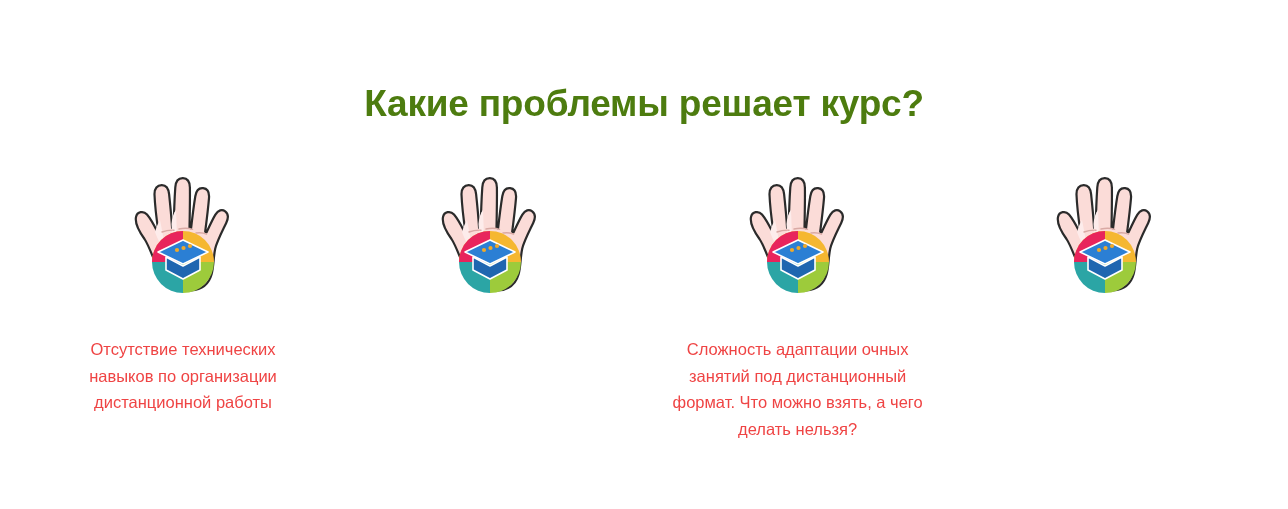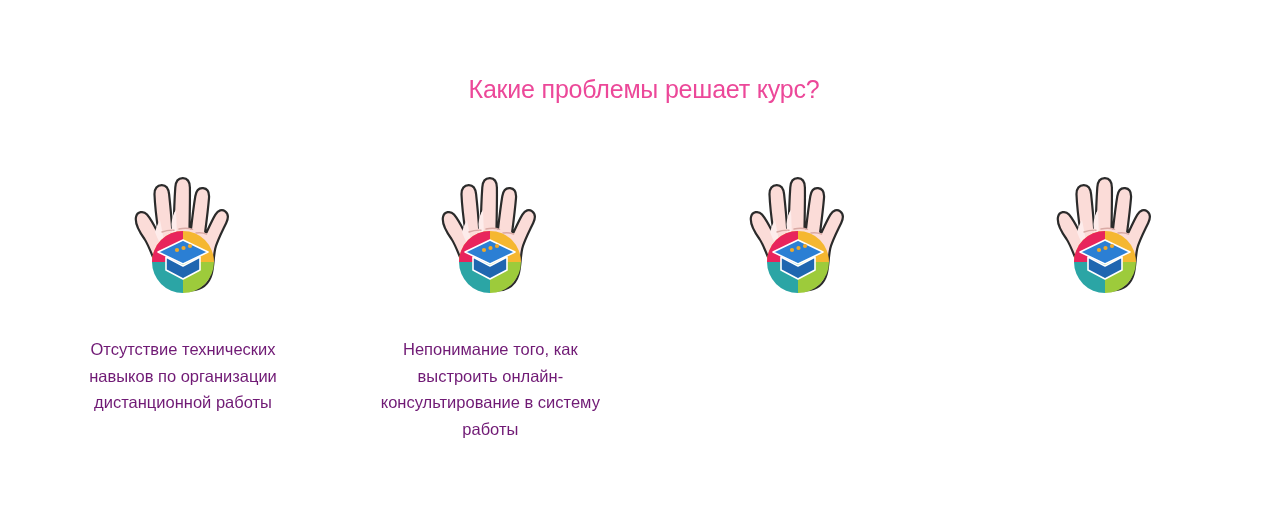--- a/index.html
+++ b/index.html
@@ -23,25 +23,25 @@
     background: #ffffff;
   }
 
   
   .section-title {
     position: absolute;
     top: 57px;
     left: 0;
     width: 1288px;
     text-align: center;
-    font-size: 25px;
-    font-weight: 400;
+    font-size: 37px;
+    font-weight: 700;
     line-height: 1.2;
     letter-spacing: -0.2px;
-    color: #ec4899;
+    color: #4d7c0f;
     white-space: nowrap;
   }
 
   
   .cards {
     position: absolute;
     top: 160px;
     left: 38px;
     width: 1212px;
     display: flex;
@@ -61,21 +61,21 @@
     height: 160px;
     display: block;
   }
 
   .card-caption {
     margin-top: 16px;
     width: 268px;
     text-align: center;
     font-size: 16.5px;
     line-height: 1.62;
-    color: #701a75;
+    color: #ef4444;
     font-weight: 400;
   }
 
   
   .card:nth-child(1) .card-caption { width: 235px; }
   .card:nth-child(2) .card-caption { width: 248px; }
   .card:nth-child(3) .card-caption { width: 262px; }
   .card:nth-child(4) .card-caption { width: 252px; }
 </style>
 </head>
@@ -169,21 +169,20 @@
             <path fill="#2b7fd4" stroke="#ffffff" stroke-width="1.6" stroke-linejoin="round" d="M59,80 L84,92 L59,104 L34,92 Z"></path>
             <path fill="#1f66b0" stroke="#ffffff" stroke-width="1.6" stroke-linejoin="round" d="M42,97 L42,110 L59,119 L76,110 L76,97 L59,106 Z"></path>
             <g fill="#f0a92a">
               <circle cx="53" cy="90" r="2.1"></circle>
               <circle cx="59.5" cy="88" r="2.1"></circle>
               <circle cx="66" cy="86" r="2.1"></circle>
             </g>
           </g>
         </svg>
       </span>
-      <p class="card-caption">Непонимание того, как выстроить онлайн-консультирование в систему работы</p>
     </div>
 
     <div class="card">
       <span class="card-icon-wrap">
         <svg class="card-icon" viewBox="0 0 118 160" xmlns="http://www.w3.org/2000/svg" aria-hidden="true">
           <defs>
             <clipPath id="logoClip3">
                 <circle cx="59" cy="102" r="31"></circle>
               </clipPath>
           </defs>
@@ -215,20 +214,21 @@
             <path fill="#2b7fd4" stroke="#ffffff" stroke-width="1.6" stroke-linejoin="round" d="M59,80 L84,92 L59,104 L34,92 Z"></path>
             <path fill="#1f66b0" stroke="#ffffff" stroke-width="1.6" stroke-linejoin="round" d="M42,97 L42,110 L59,119 L76,110 L76,97 L59,106 Z"></path>
             <g fill="#f0a92a">
               <circle cx="53" cy="90" r="2.1"></circle>
               <circle cx="59.5" cy="88" r="2.1"></circle>
               <circle cx="66" cy="86" r="2.1"></circle>
             </g>
           </g>
         </svg>
       </span>
+      <p class="card-caption">Сложность адаптации очных занятий под дистанционный формат. Что можно взять, а чего делать нельзя?</p>
     </div>
 
     <div class="card">
       <span class="card-icon-wrap">
         <svg class="card-icon" viewBox="0 0 118 160" xmlns="http://www.w3.org/2000/svg" aria-hidden="true">
           <defs>
             <clipPath id="logoClip4">
                 <circle cx="59" cy="102" r="31"></circle>
               </clipPath>
           </defs>

